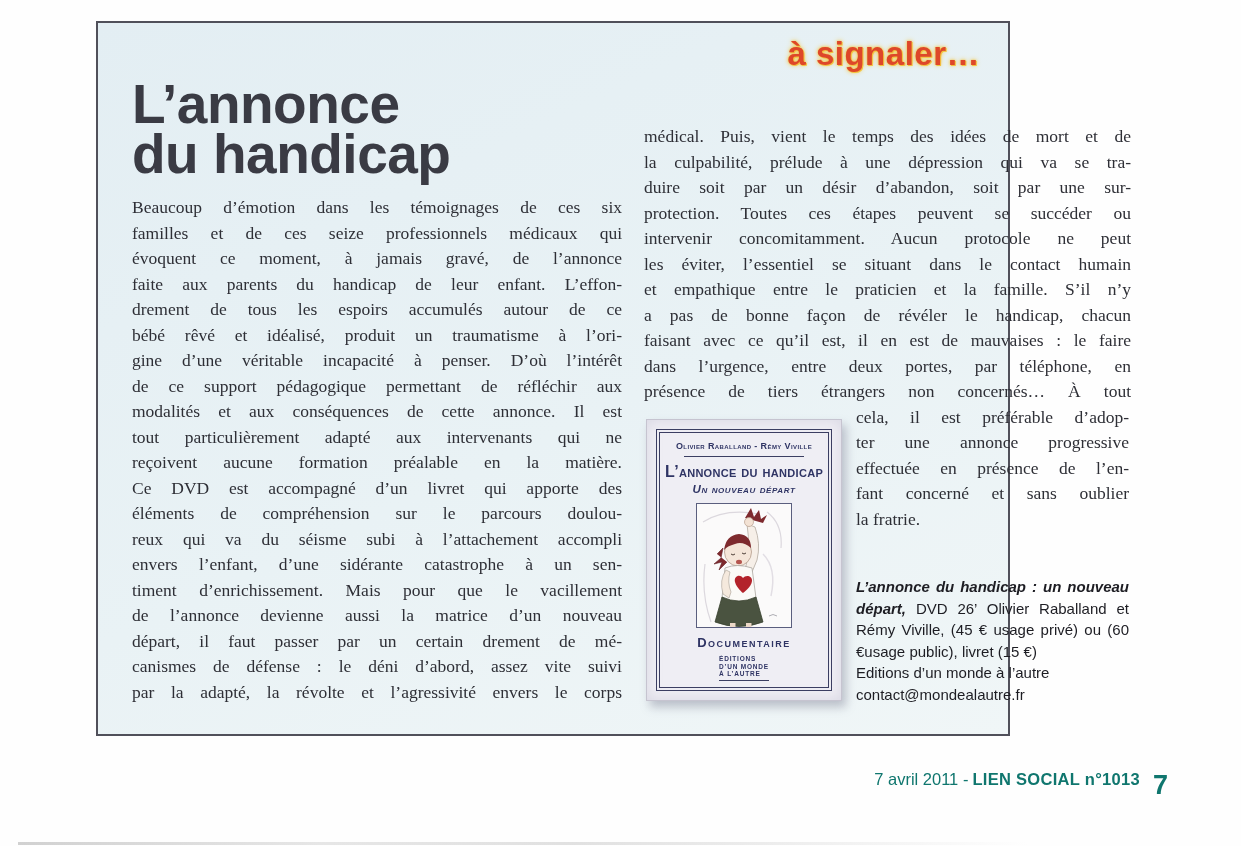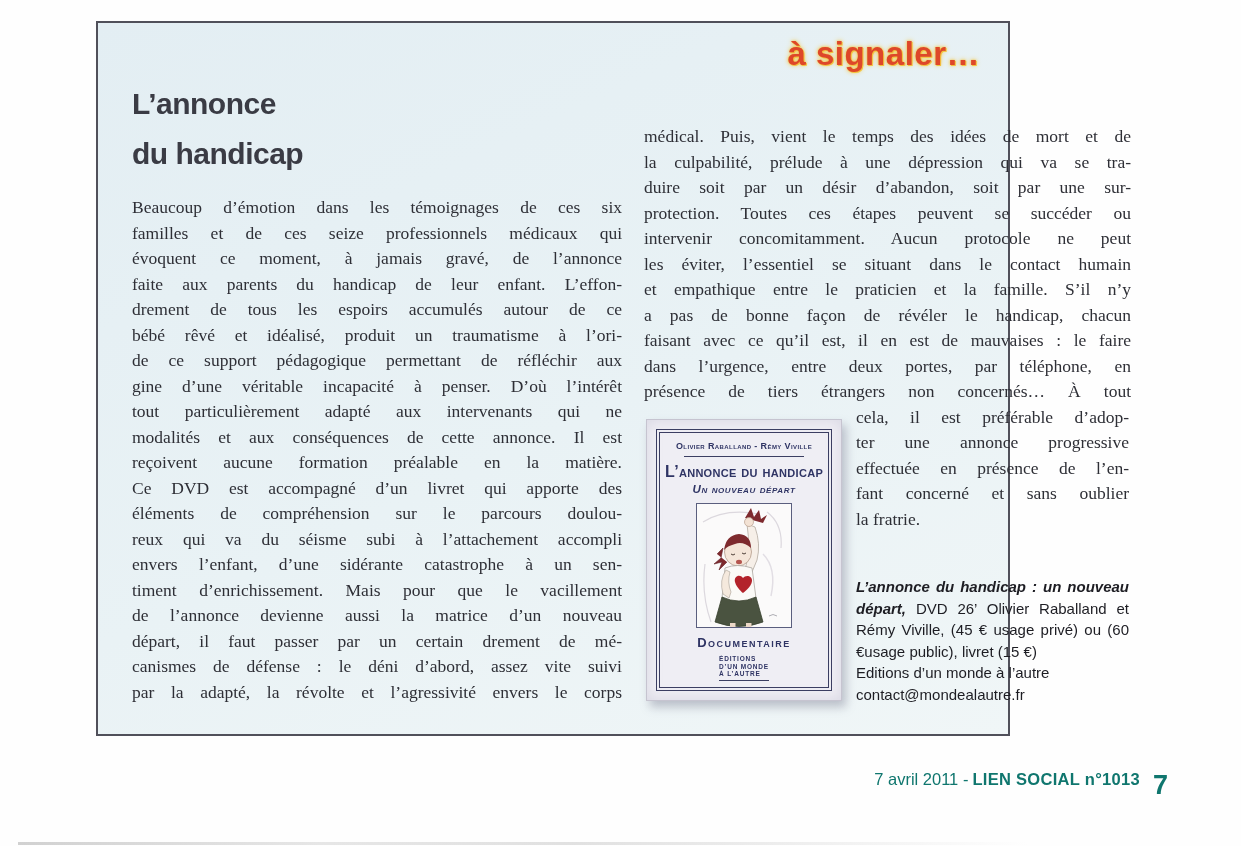--- a/index.html
+++ b/index.html
@@ -17,21 +17,21 @@
   
   .flag{
     position:absolute;top:12px;right:28px;
     font-size:33px;font-weight:600;letter-spacing:.5px;
     color:var(--flag,#de4729);
     text-shadow:0 0 2px var(--flag-glow,#f3c43e),0 0 5px var(--flag-glow,#f3c43e),1px 1px 0 var(--flag-glow,#f3c43e);
   }
   
   .title{
     position:absolute;left:34px;top:56px;
-    font-size:30px;line-height:50px;font-weight:600;letter-spacing:-.5px;
+    font-size:55px;line-height:50px;font-weight:600;letter-spacing:-.5px;
     color:#3a3b44;
   }
   
   .serifcol{font-family:"Liberation Serif",serif;font-size:17.5px;line-height:25.5px;color:var(--ink,#2e2f36);}
   .col-left{position:absolute;left:34px;top:172px;width:490px;overflow:hidden;}
   .col-right{position:absolute;left:546px;top:101px;width:487px;}
   .tline{text-align:justify;overflow:hidden;white-space:nowrap;}
   .tline.jl{text-align-last:justify;white-space:normal;}
   
   .dvd-row{display:flex;margin-top:0;}
@@ -90,24 +90,24 @@
     <div>du handicap</div>
   </h1>
 
   <div class="col-left serifcol">
       <div class="tline jl">Beaucoup d’émotion dans les témoignages de ces six</div>
       <div class="tline jl">familles et de ces seize professionnels médicaux qui</div>
       <div class="tline jl">évoquent ce moment, à jamais gravé, de l’annonce</div>
       <div class="tline jl">faite aux parents du handicap de leur enfant. L’effon-</div>
       <div class="tline jl">drement de tous les espoirs accumulés autour de ce</div>
       <div class="tline jl">bébé rêvé et idéalisé, produit un traumatisme à l’ori-</div>
+      <div class="tline jl">gine d’une véritable incapacité à penser. D’où l’intérêt</div>
       <div class="tline jl">de ce support pédagogique permettant de réfléchir aux</div>
-      <div class="tline jl">gine d’une véritable incapacité à penser. D’où l’intérêt</div>
+      <div class="tline jl">modalités et aux conséquences de cette annonce. Il est</div>
       <div class="tline jl">tout particulièrement adapté aux intervenants qui ne</div>
-      <div class="tline jl">modalités et aux conséquences de cette annonce. Il est</div>
       <div class="tline jl">reçoivent aucune formation préalable en la matière.</div>
       <div class="tline jl">Ce DVD est accompagné d’un livret qui apporte des</div>
       <div class="tline jl">éléments de compréhension sur le parcours doulou-</div>
       <div class="tline jl">reux qui va du séisme subi à l’attachement accompli</div>
       <div class="tline jl">envers l’enfant, d’une sidérante catastrophe à un sen-</div>
       <div class="tline jl">timent d’enrichissement. Mais pour que le vacillement</div>
       <div class="tline jl">de l’annonce devienne aussi la matrice d’un nouveau</div>
       <div class="tline jl">départ, il faut passer par un certain drement de mé-</div>
       <div class="tline jl">canismes de défense : le déni d’abord, assez vite suivi</div>
       <div class="tline jl">par la adapté, la révolte et l’agressivité envers le corps</div>

